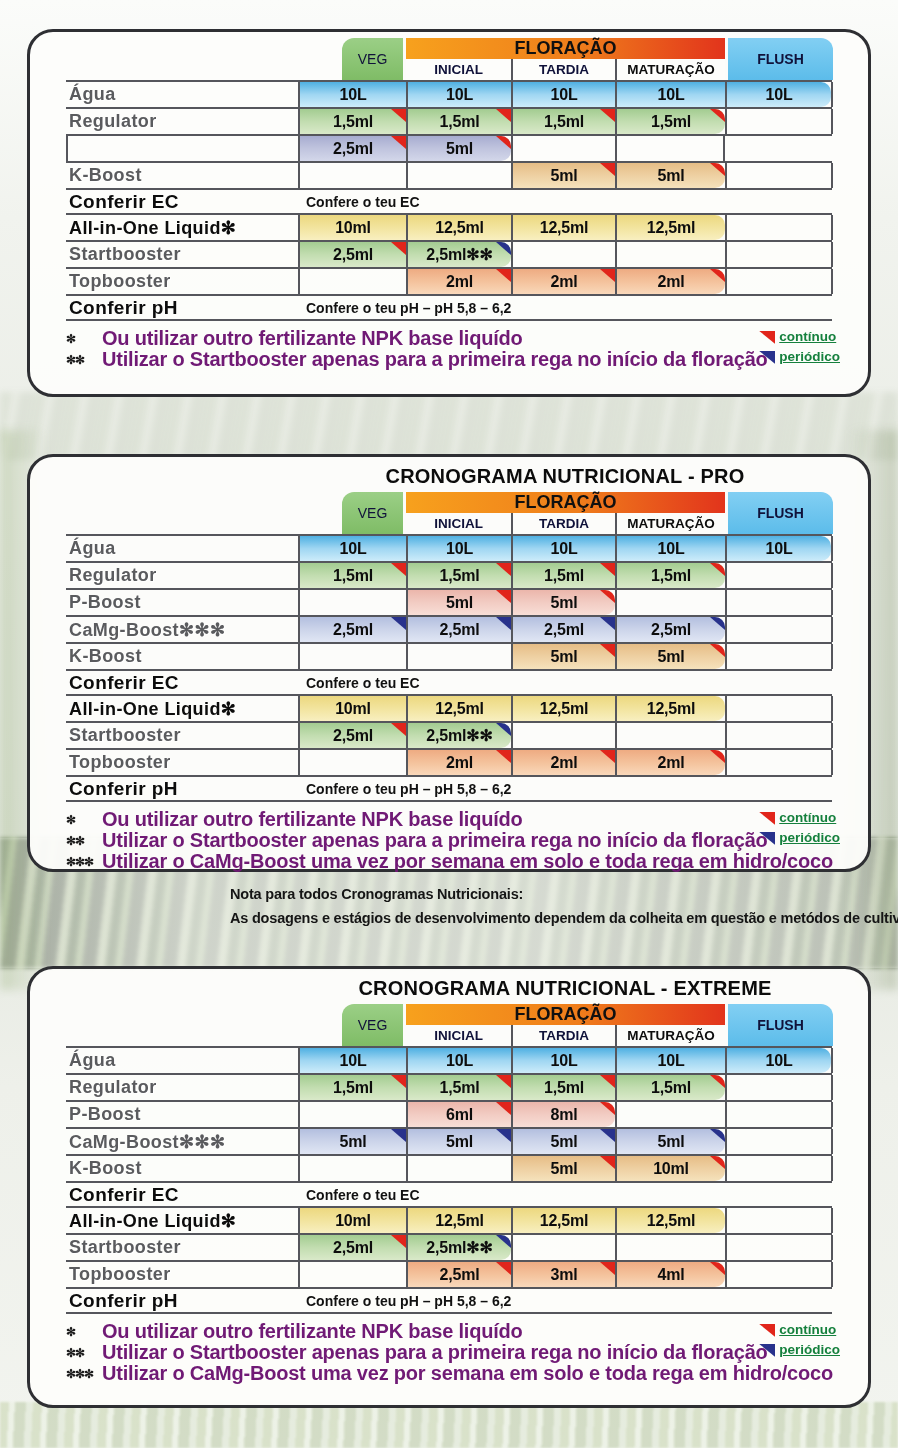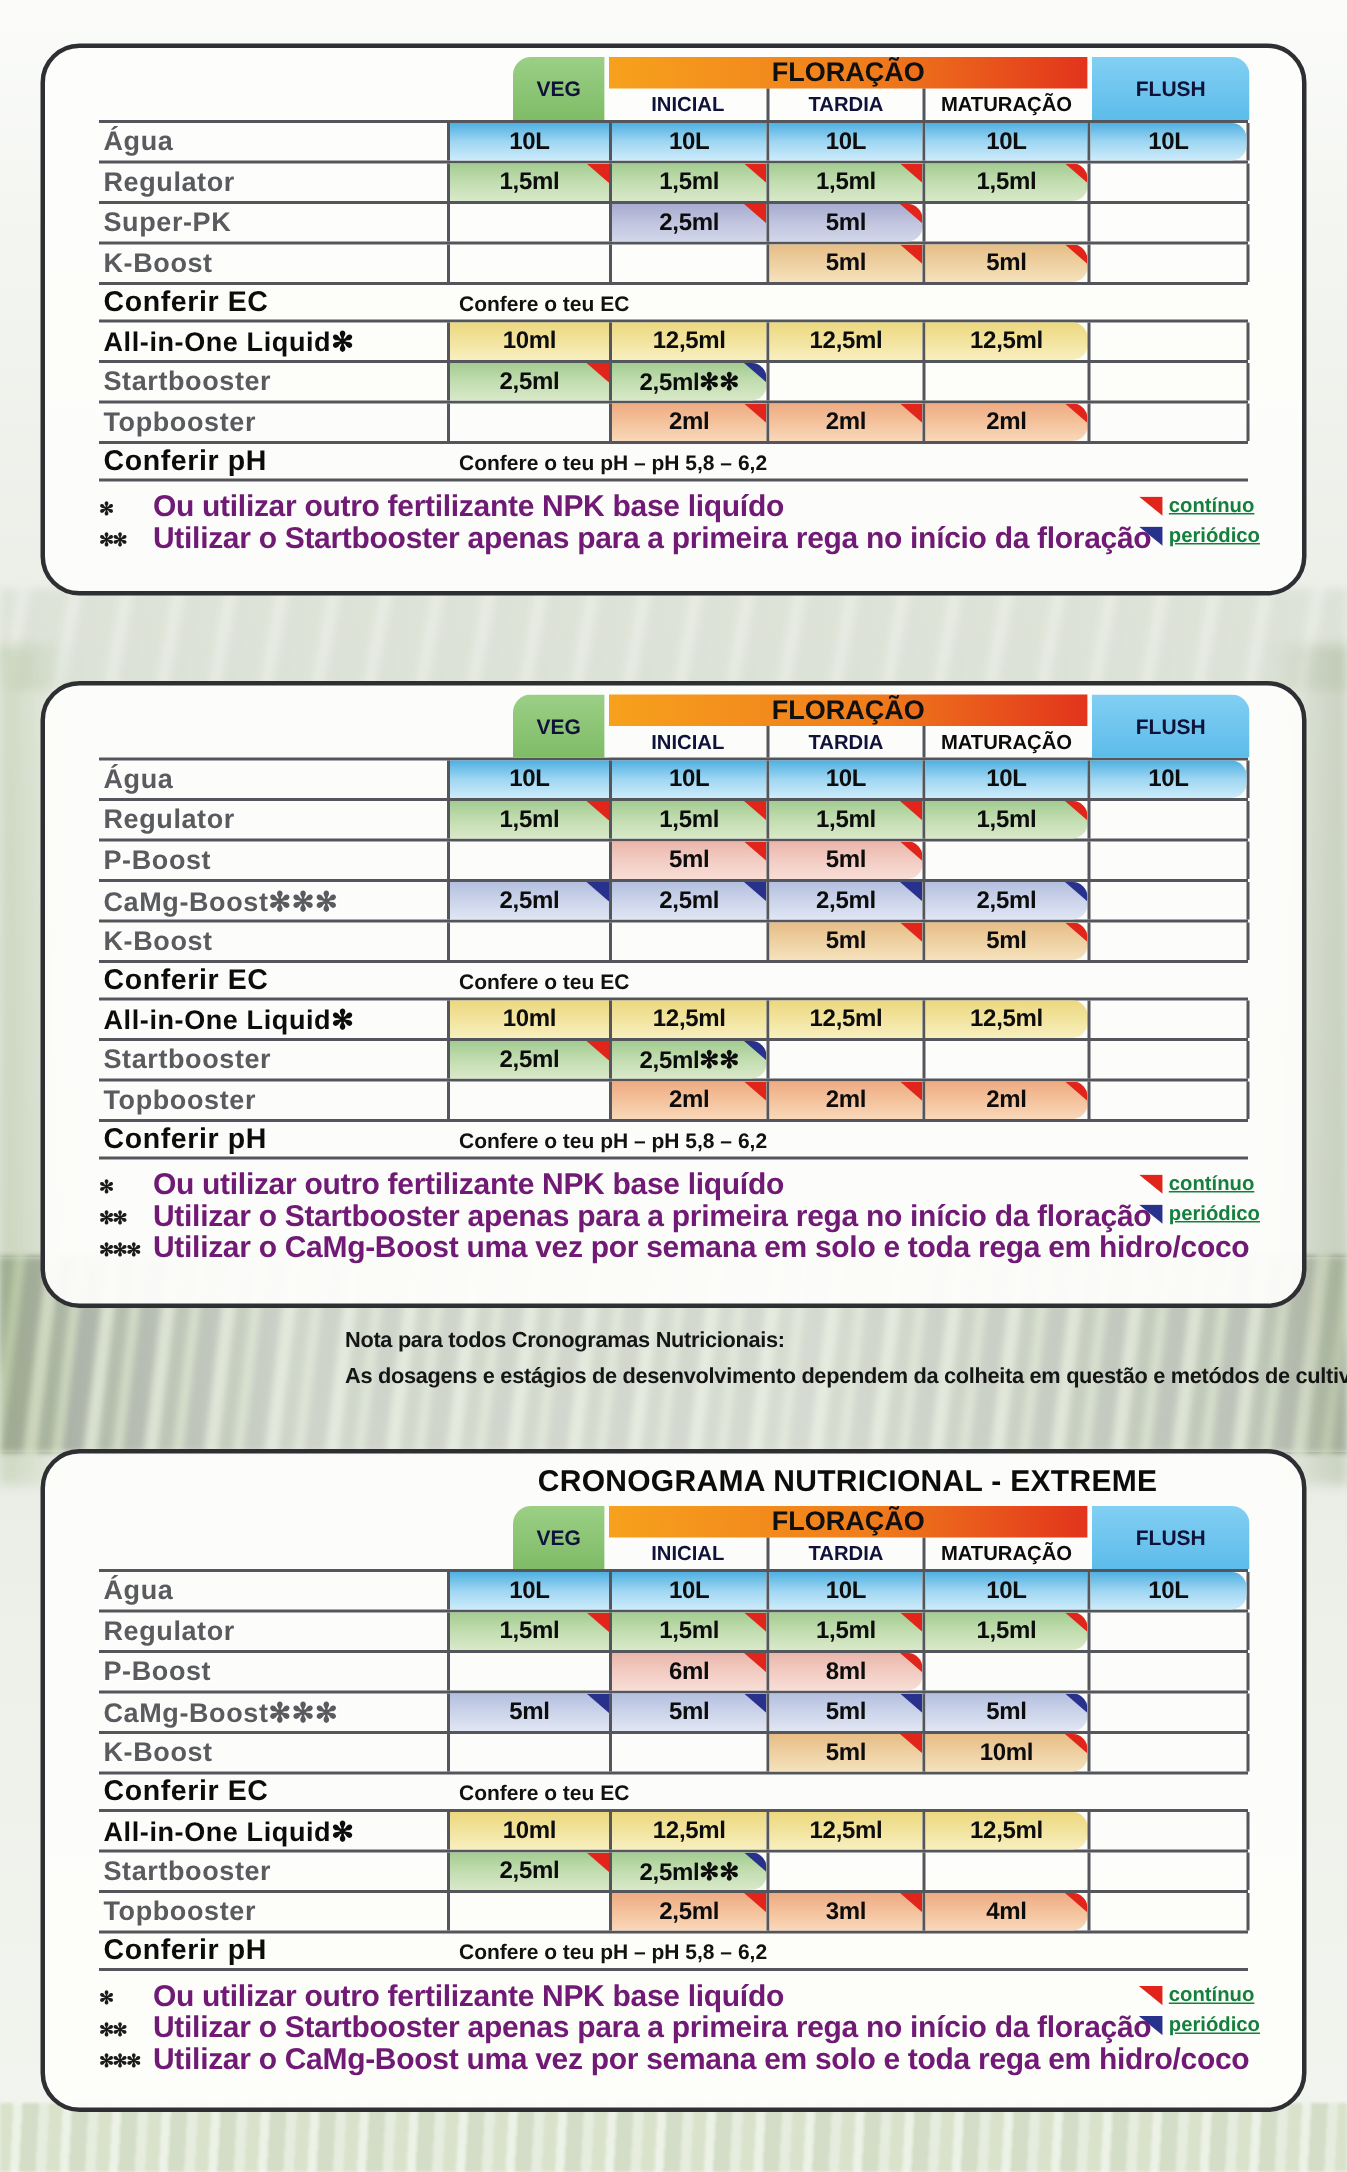--- a/index.html
+++ b/index.html
@@ -55,21 +55,21 @@
     font-size: 20px; font-weight: bold; letter-spacing: .2px;
     color: #0c0c0c; text-align: center; padding-left: 232px;
     margin: 2px 0 4px 0; white-space: nowrap;
   }
 
   .thead { display: grid; grid-template-columns: 232px 108px 319px 108px; height: 42px; }
   .h-veg {
     background: linear-gradient(180deg,#9bcf86,#7fbc66);
     border-radius: 12px 0 0 0; border-right: 3px solid #fcfcfa;
     display:flex; align-items:center; justify-content:center;
-    font-size:14px; font-weight:bold; color:#10123a;margin-left:44px;
+    font-size:14px; font-weight:normal; color:#10123a;margin-left:44px;
   }
   .h-flush {
     background: linear-gradient(180deg,#82cff3,#5cbcea);
     border-radius: 0 12px 0 0; border-left: 3px solid #fcfcfa;
     display:flex; align-items:center; justify-content:center;
     font-size:14px; font-weight:bold; color:#10123a;
   }
   .h-flo { display:flex; flex-direction:column; }
   .flo-top {
     height: 21px; display:flex; align-items:center; justify-content:center;
@@ -202,21 +202,20 @@
         </div>
         <div class="cell">
           <div class="band end" style="background: linear-gradient(rgb(163, 204, 145), rgb(194, 221, 176), rgb(217, 233, 201));">
             <span class="val">1,5ml</span>
             <span class="mark" style="background: rgb(225, 37, 27);"></span>
           </div>
         </div>
         <div class="cell"></div>
       </div>
       <div class="row prod">
-        <div class="lbl">Super-PK</div>
         <div class="cell"></div>
         <div class="cell">
           <div class="band" style="background: linear-gradient(rgb(167, 172, 208), rgb(192, 196, 222), rgb(211, 215, 234));">
             <span class="val">2,5ml</span>
             <span class="mark" style="background: rgb(225, 37, 27);"></span>
           </div>
         </div>
         <div class="cell">
           <div class="band end" style="background: linear-gradient(rgb(167, 172, 208), rgb(192, 196, 222), rgb(211, 215, 234));">
             <span class="val">5ml</span>
@@ -336,20 +335,21 @@
       </div>
       <div class="leg-item">
         <span class="tri" style="background: rgb(40, 50, 140);"></span>
         <span class="leg-label">periódico</span>
       </div>
     </div>
   </div>
 </section>
 
 <section class="card" id="card-pro">
+  <h2 class="card-title">CRONOGRAMA NUTRICIONAL - PRO</h2>
   <div class="thead">
     <div class="spacer"></div>
     <div class="h-veg">VEG</div>
     <div class="h-flo">
       <div class="flo-top">FLORAÇÃO</div>
       <div class="flo-sub">
         <div>INICIAL</div>
         <div>TARDIA</div>
         <div class="sub-mat">MATURAÇÃO</div>
       </div>

